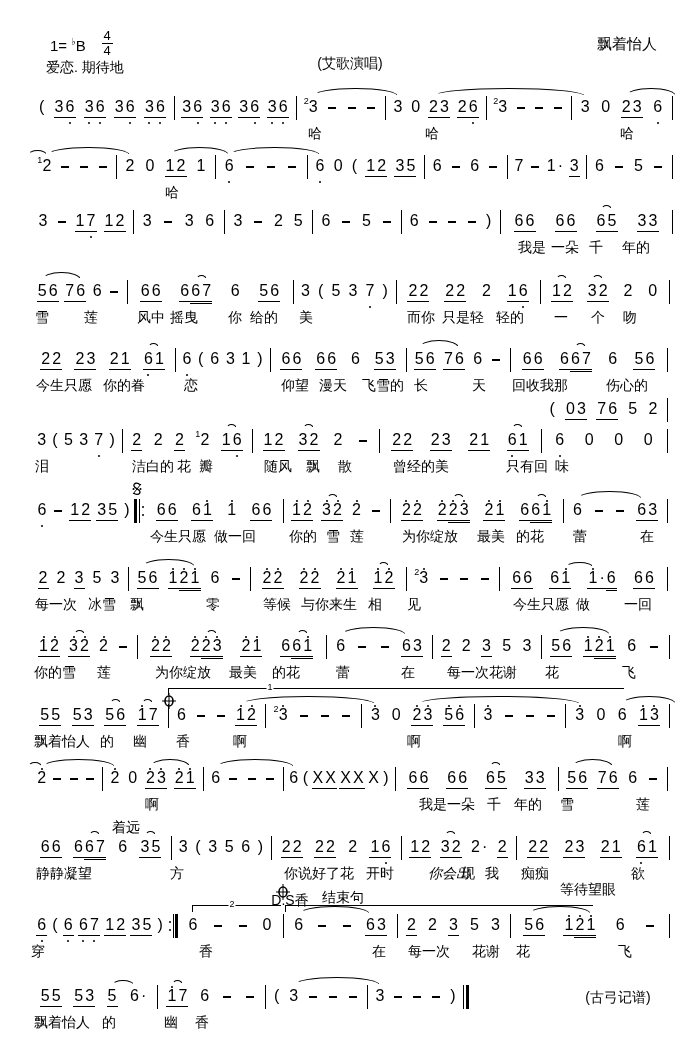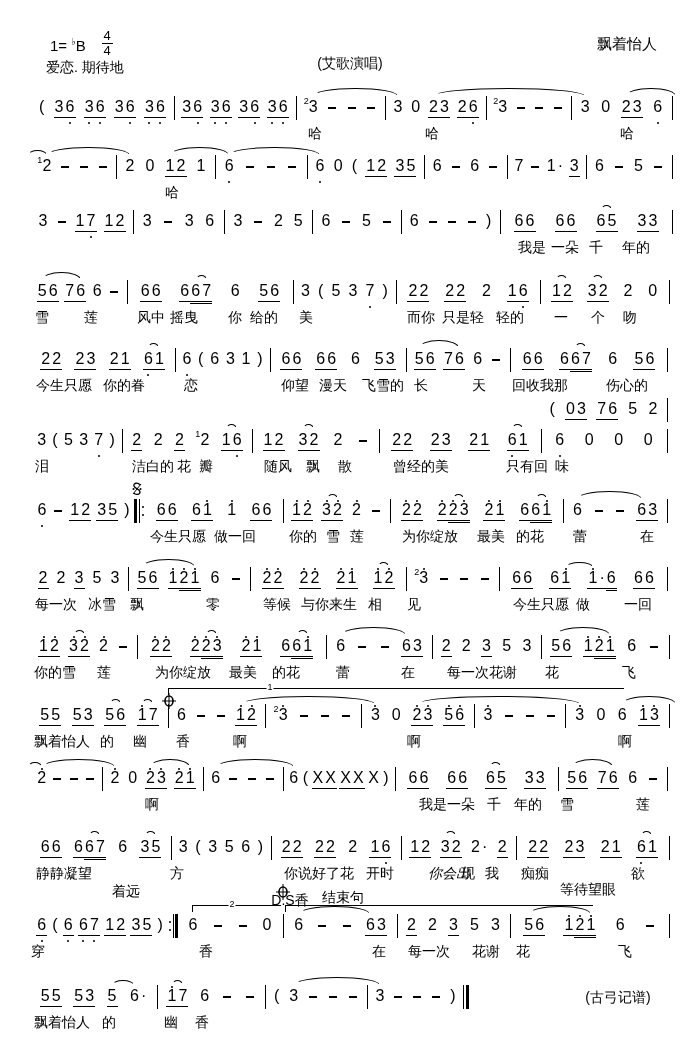--- a/index.html
+++ b/index.html
@@ -1369,21 +1369,21 @@
             <span class="n">2</span>
             <span class="n">1</span>
           </span>
           <span class="beat u1">
             <span class="n lo">6</span>
             <span class="n">1</span>
           </span>
         </div>
         <div class="bar" style="left: 669px; top: 836px;"></div>
         <span class="lyric" style="left: 64px; top: 865px;">静静凝望</span>
-        <span class="lyric" style="left: 126px; top: 883px;">着远</span>
+        <span class="lyric" style="left: 126px; top: 819px;">着远</span>
         <span class="lyric" style="left: 177px; top: 865px;">方</span>
         <span class="lyric" style="left: 319px; top: 865px;">你说好了花</span>
         <span class="lyric" style="left: 380px; top: 865px;">开时</span>
         <span class="lyric" style="left: 449px; top: 865px; font-style: italic;">你会出</span>
         <span class="lyric" style="left: 468px; top: 865px;">现</span>
         <span class="lyric" style="left: 492px; top: 865px;">我</span>
         <span class="lyric" style="left: 535px; top: 865px;">痴痴</span>
         <span class="lyric" style="left: 588px; top: 865px; margin-top: 16px;">等待望眼</span>
         <span class="lyric" style="left: 638px; top: 865px;">欲</span>
       </div>

